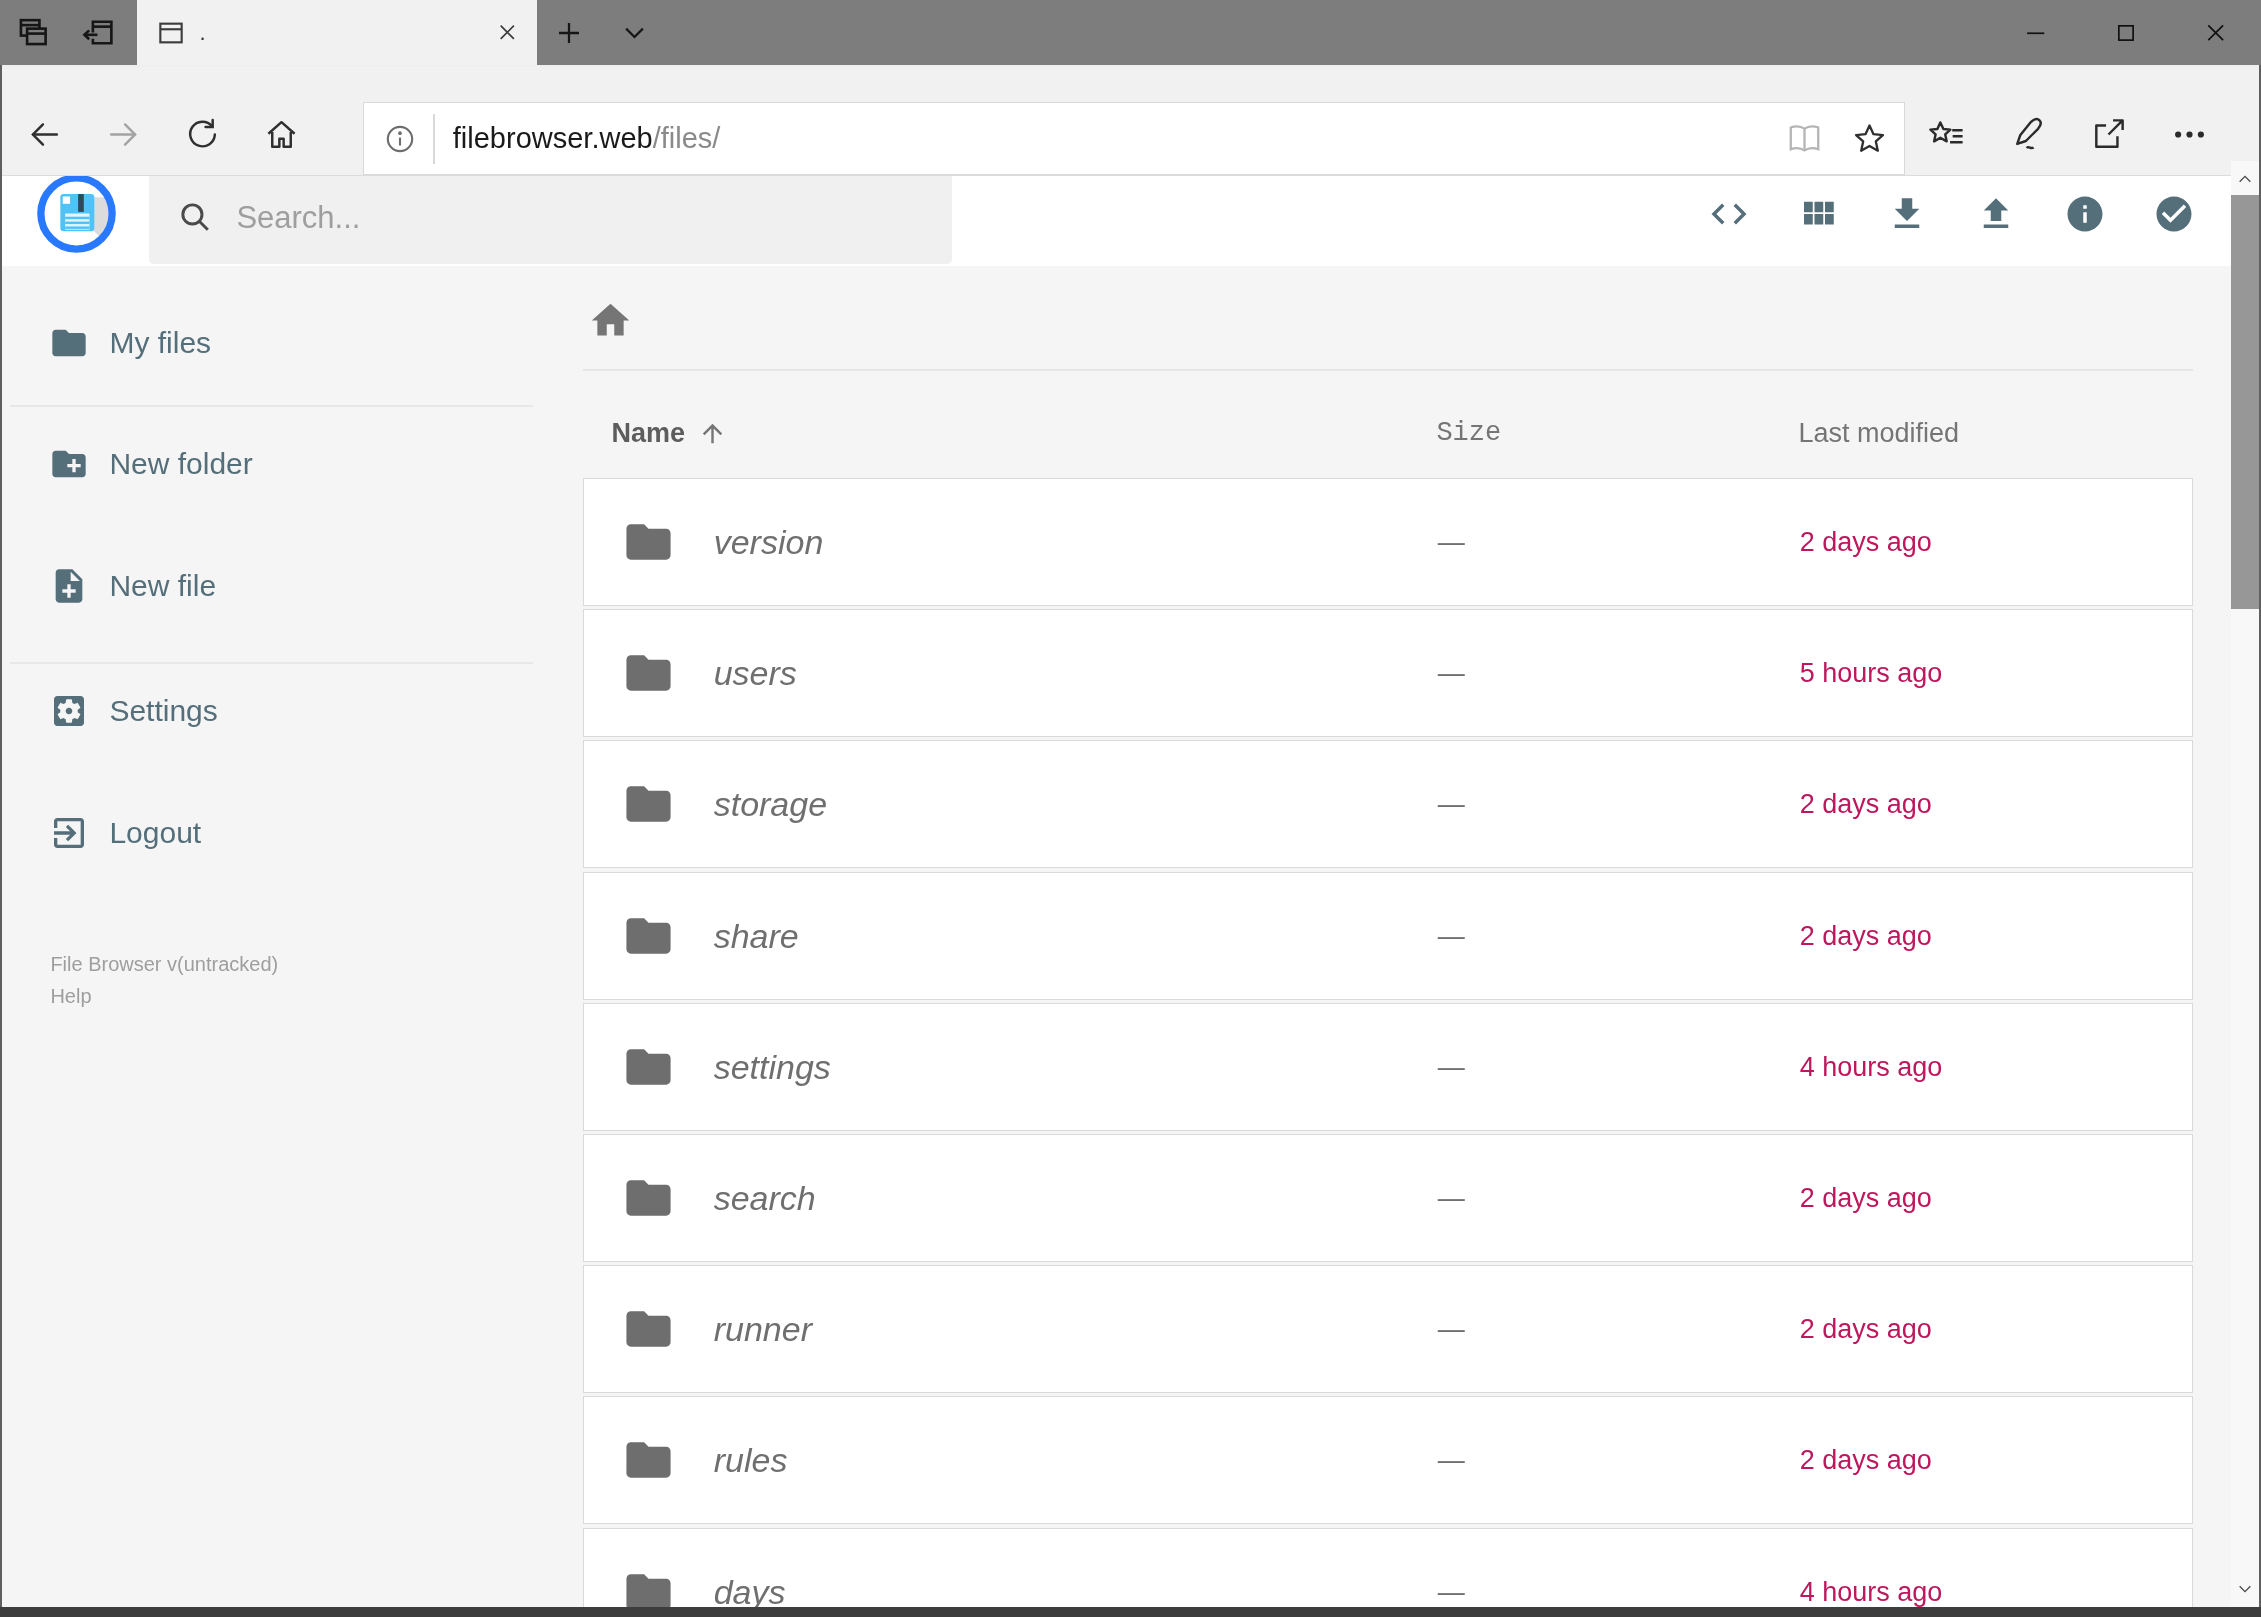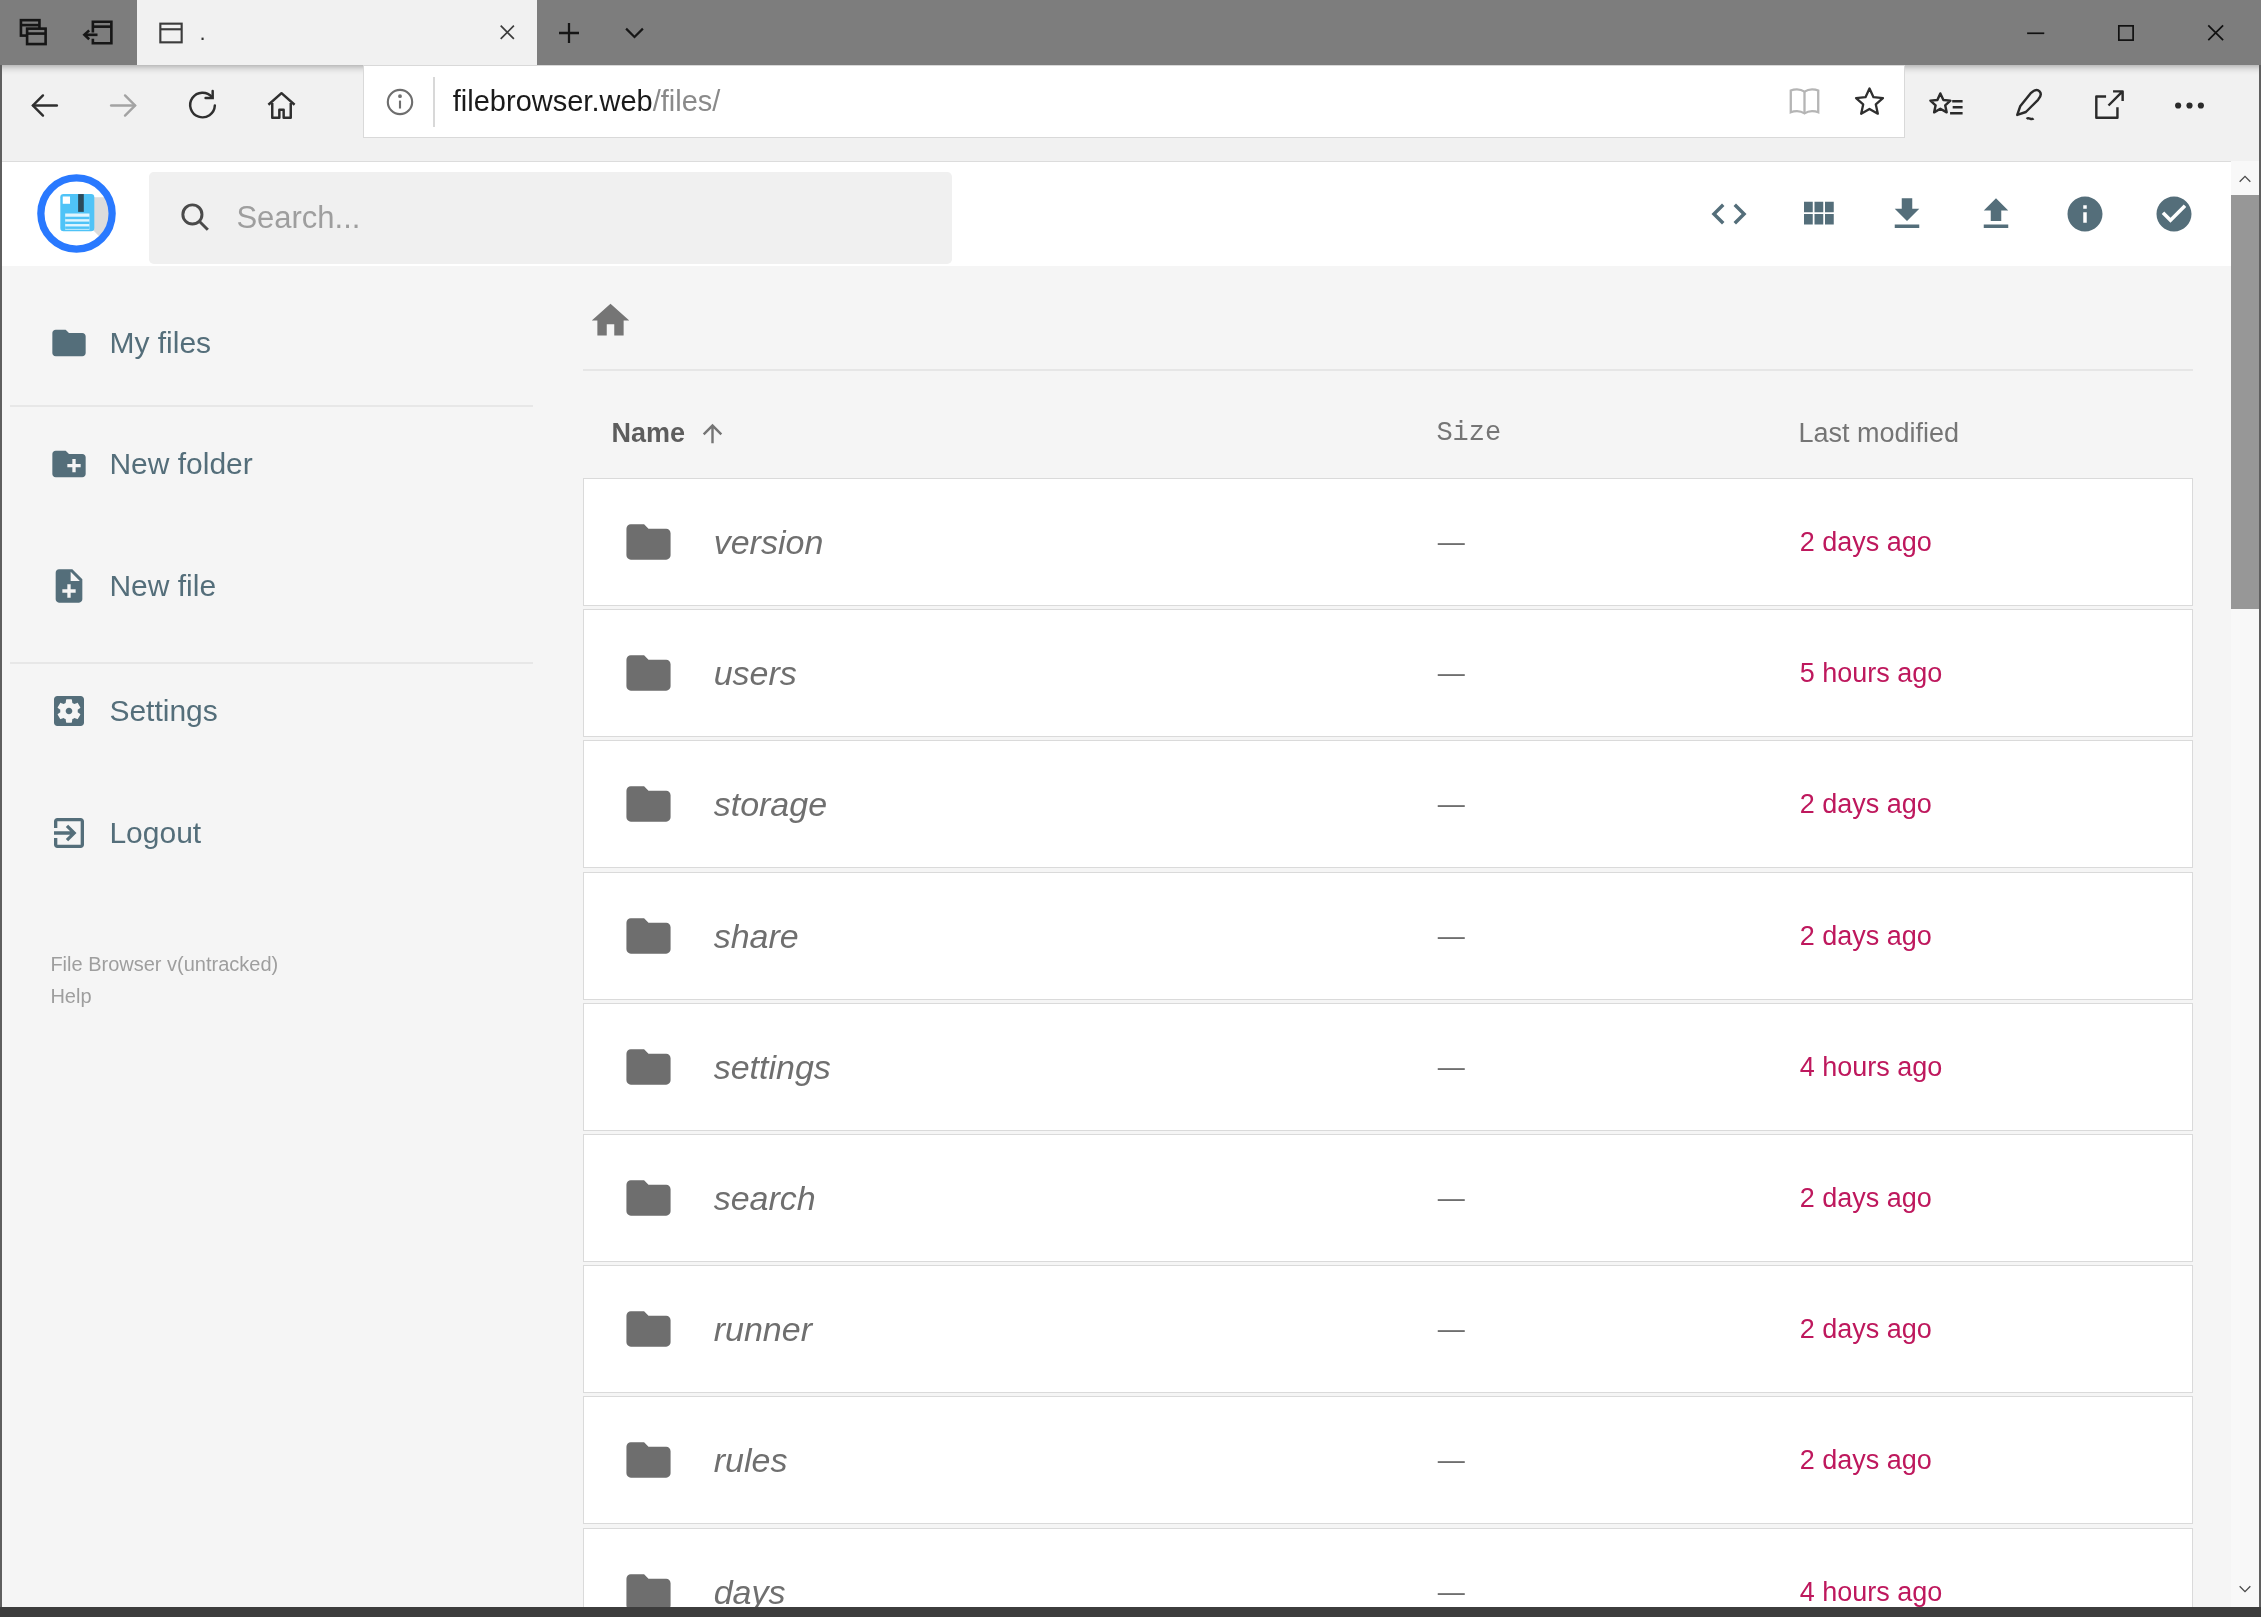--- a/index.html
+++ b/index.html
@@ -15,22 +15,22 @@
   
   .titlebar { position:absolute; top:0; left:0; right:0; height:65px; background:#7d7d7d; display:flex; align-items:stretch; z-index:50; }
   .tb-btn { width:65px; display:flex; align-items:center; justify-content:center; color:#161616; }
   .tab { width:400px; margin-left:6.5px; background:#f1f1f1; display:flex; align-items:center; padding:0 18px; gap:13px; }
   .tab-title { flex:1; font-size:22px; color:#333; }
   .tab-close { display:flex; align-items:center; color:#3c3c3c; }
   .win-controls { margin-left:auto; display:flex; }
   .win-btn { width:90px; display:flex; align-items:center; justify-content:center; color:#111; }
 
   
-  .toolbar { position:absolute; top:65px; left:0; right:0; height:97px; background:#f1f1f1;
-             box-shadow:inset 0 8px 9.7px -8px rgba(0,0,0,0.45); display:flex; align-items:flex-start;
+  .toolbar { position:absolute; top:57px; left:0; right:0; height:119px; background:#f1f1f1;
+             box-shadow:inset 0 8px 9.7px -8px rgba(0,0,0,0.45); display:flex; align-items:flex-end;
              border-bottom:0.8px solid #dcdcdc; z-index:40; }
   .nav-btn { width:79px; height:81px; display:flex; align-items:center; justify-content:center; color:#2f2f2f; }
   .nav-btn.disabled { color:#a3a3a3; }
   .addressbar { margin-left:42px; width:1542px; height:73px; background:#fff; border:0.8px solid #d9d9d9;
                 display:flex; align-items:center; padding:0 16px 0 19.4px; }
   .addr-info { color:#6e6e6e; display:flex; align-items:center; }
   .addr-sep { width:1.6px; height:50px; background:#d8d8d8; margin:0 18px 0 16px; }
   .url { font-size:29px; white-space:nowrap; }
   .url .host { color:#1a1a1a; }
   .url .path { color:#8a8a8a; }

